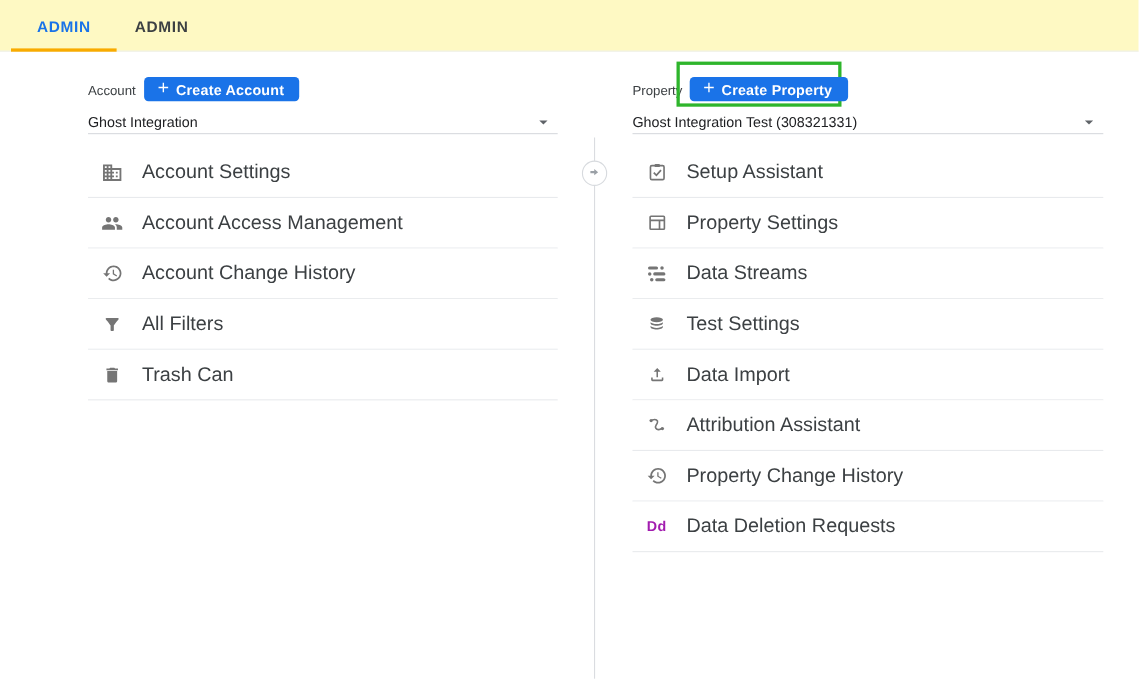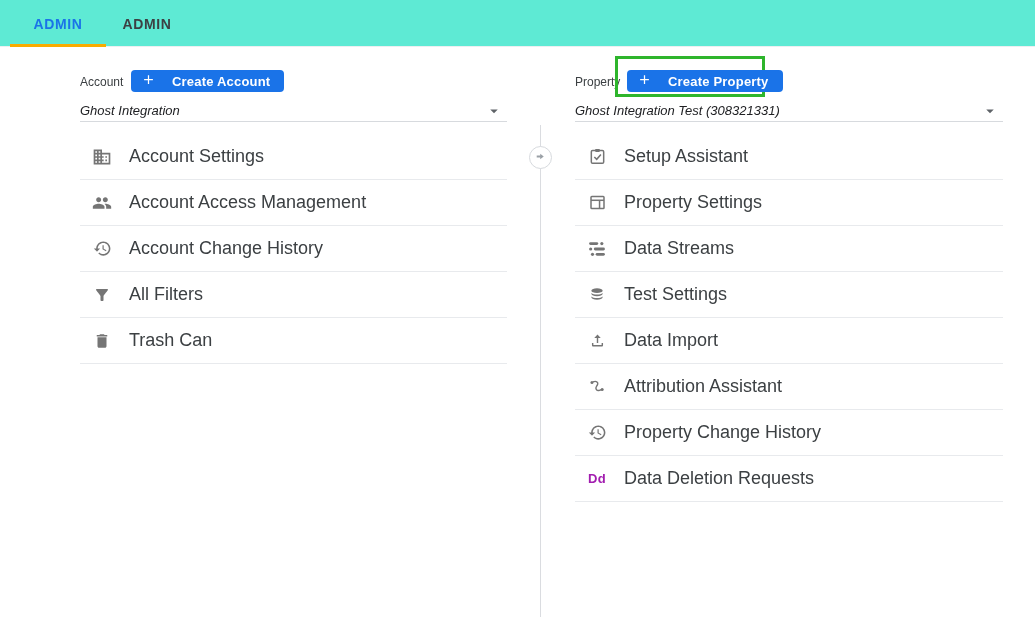--- a/index.html
+++ b/index.html
@@ -7,21 +7,21 @@
   body {
     width: 1035px; height: 617px; position: relative; overflow: hidden;
     background: #ffffff;
     font-family: "Liberation Sans", sans-serif;
     -webkit-font-smoothing: antialiased;
   }
 
   
   .tabbar {
     position: absolute; top: 0; left: 0; width: 1035px; height: 47px;
-    background: #5eead4; border-bottom: 1px solid #edeff1;
+    background: #fef9c3; border-bottom: 1px solid #edeff1;
   }
   .tab {
     position: absolute; top: 0; height: 47px;
     display: flex; align-items: center; justify-content: center;
     font-size: 14px; font-weight: 700; letter-spacing: 0.6px;
     color: #3c4043; cursor: pointer;
   }
   .tab-admin { left: 10px; width: 96px; color: #1a73e8; }
   .tab-user  { left: 106px; width: 82px; }
   .tab-underline {
@@ -33,21 +33,21 @@
   .column { position: absolute; top: 60px; }
   #account-col  { left: 80px;  width: 427px; }
   #property-col { left: 575px; width: 428px; }
 
   .section-label {
     position: absolute; top: 15px; left: 0;
     font-size: 12px; color: #3c4043;
   }
   .create-btn {
     position: absolute; top: 10px; height: 22px;
-    display: inline-flex; align-items: center; gap: 16px;
+    display: inline-flex; align-items: center; gap: 4px;
     background: #1a73e8; color: #ffffff;
     border: none; border-radius: 4px;
     font-family: "Liberation Sans", sans-serif;
     font-size: 13px; font-weight: 700; letter-spacing: 0.2px;
     padding: 0 14px 0 10px; cursor: pointer; white-space: nowrap;
   }
   #account-col  .create-btn { left: 51px; }
   #property-col .create-btn { left: 52px; z-index: 3; }
 
   .annotation-box {
@@ -56,21 +56,21 @@
     border: 3px solid #2eb52c;
     pointer-events: none; z-index: 2;
   }
 
   .selector {
     position: absolute; top: 41px; left: 0; right: 0; height: 21px;
     border-bottom: 1px solid #d7dade; cursor: pointer;
   }
   .selector .value {
     position: absolute; left: 0; top: 2px;
-    font-size: 13px; color: #202124; font-style: italic;
+    font-size: 13px; color: #202124;
   }
   .selector .caret {
     position: absolute; right: 4px; top: 1px;
     width: 18px; height: 18px; color: #5f6368;
   }
 
   .menu {
     position: absolute; top: 74px; left: 0; right: 0;
     list-style: none; margin: 0; padding: 0;
   }

